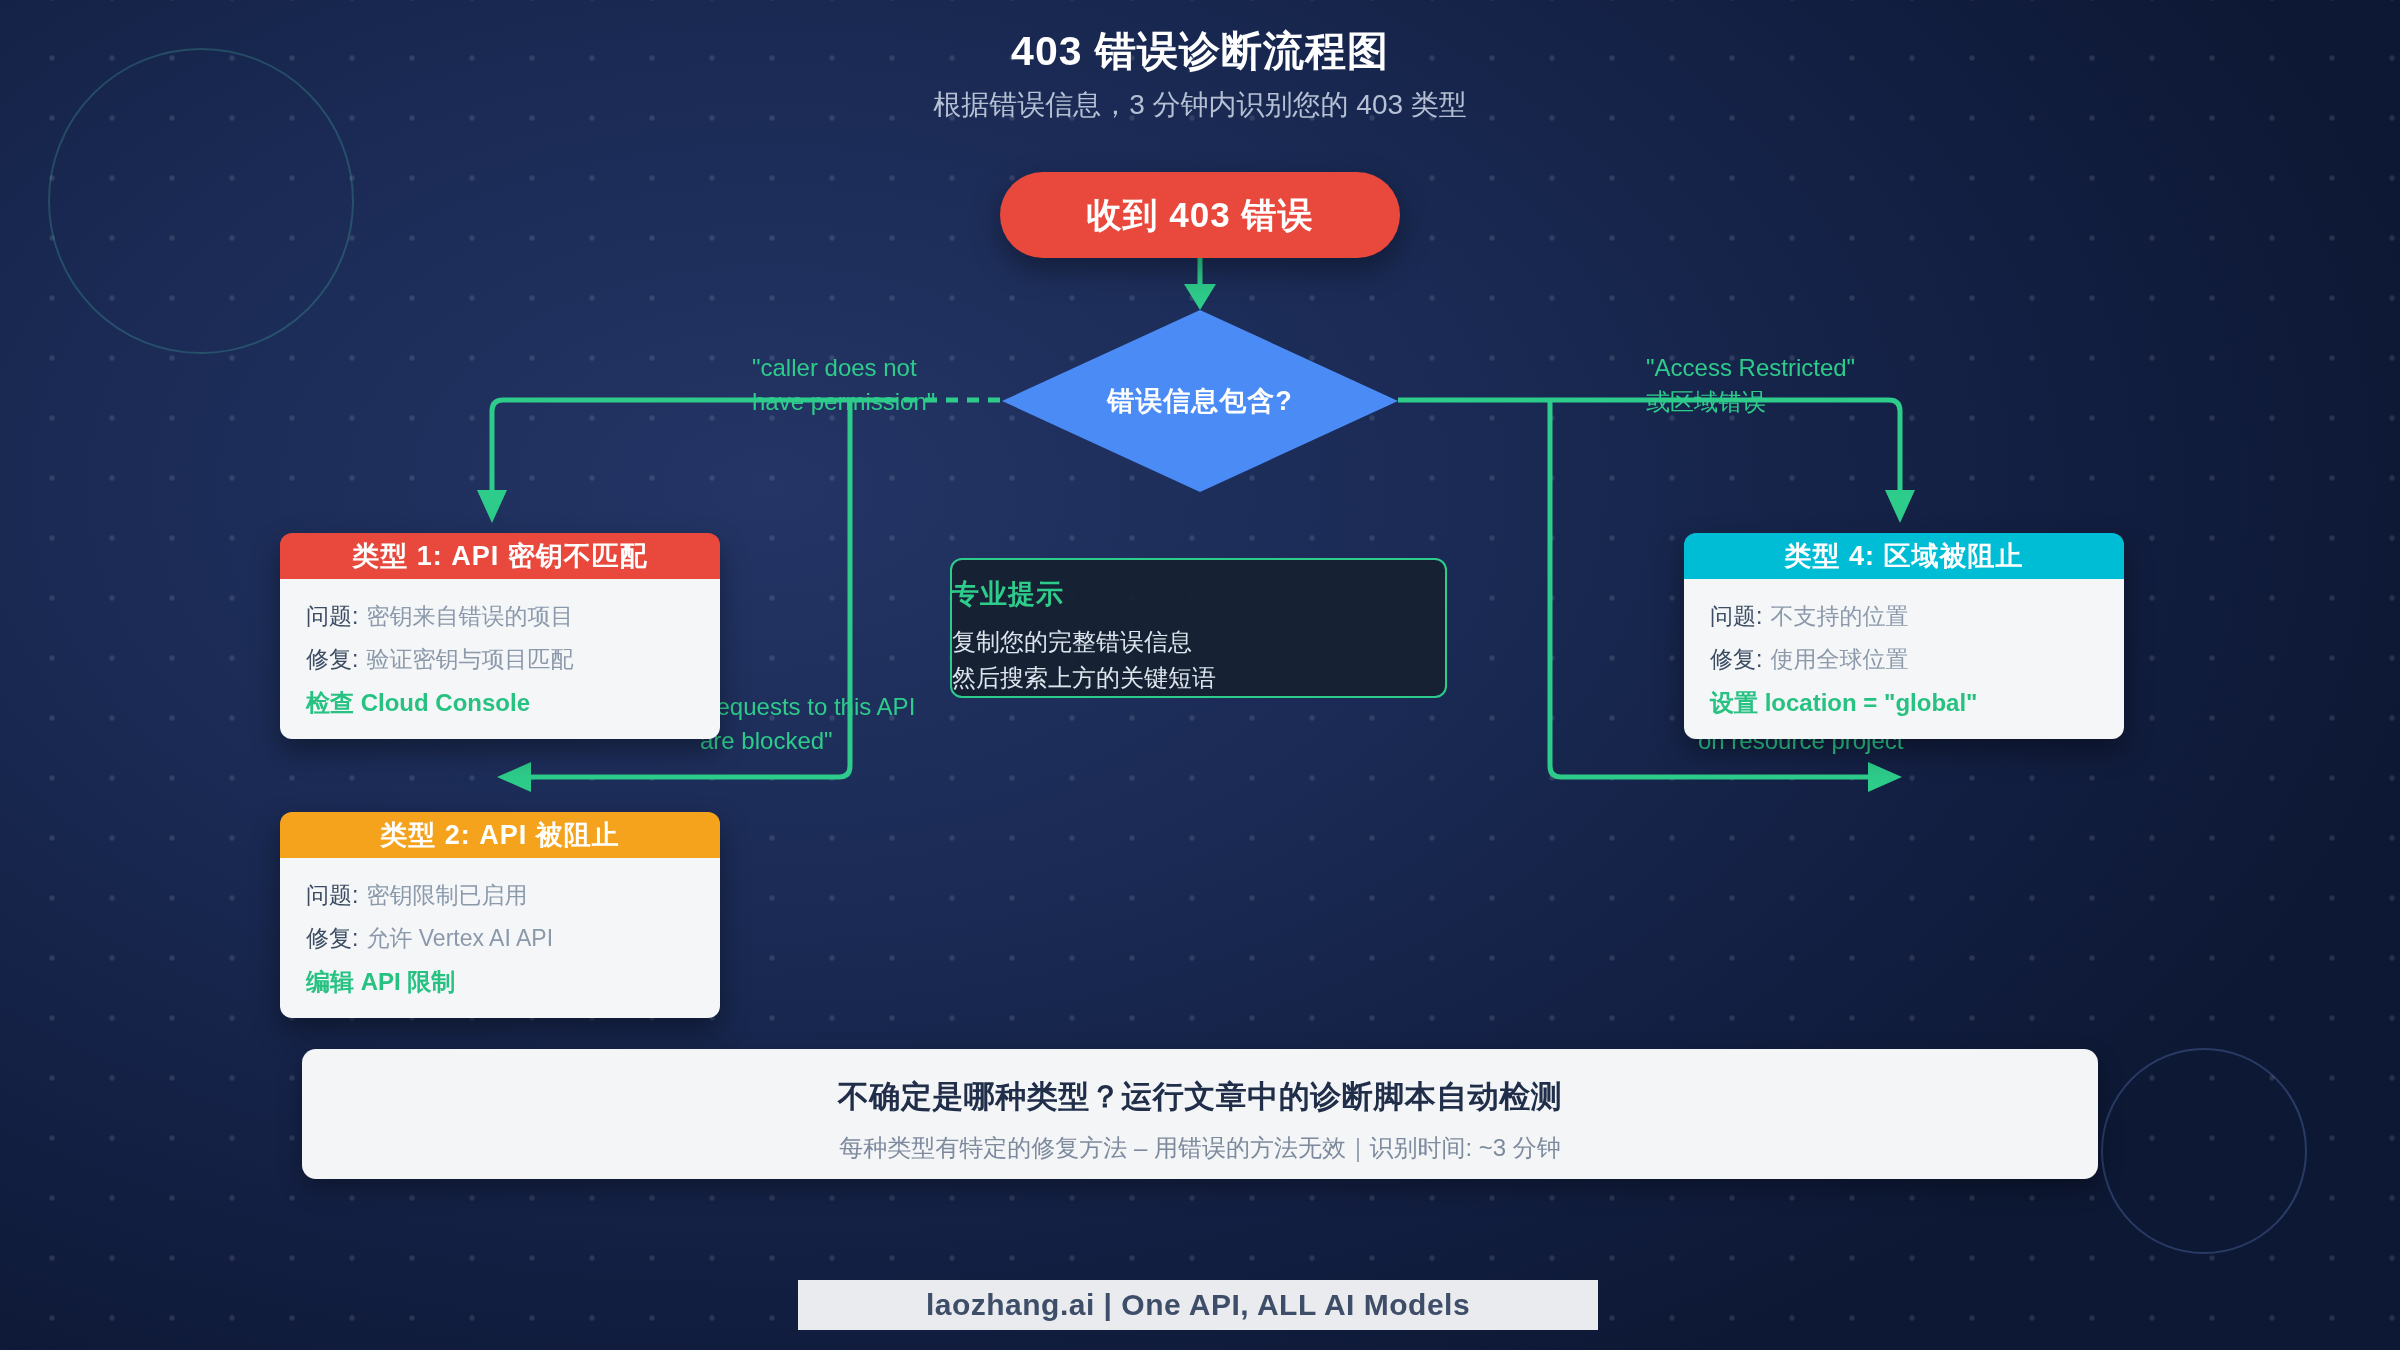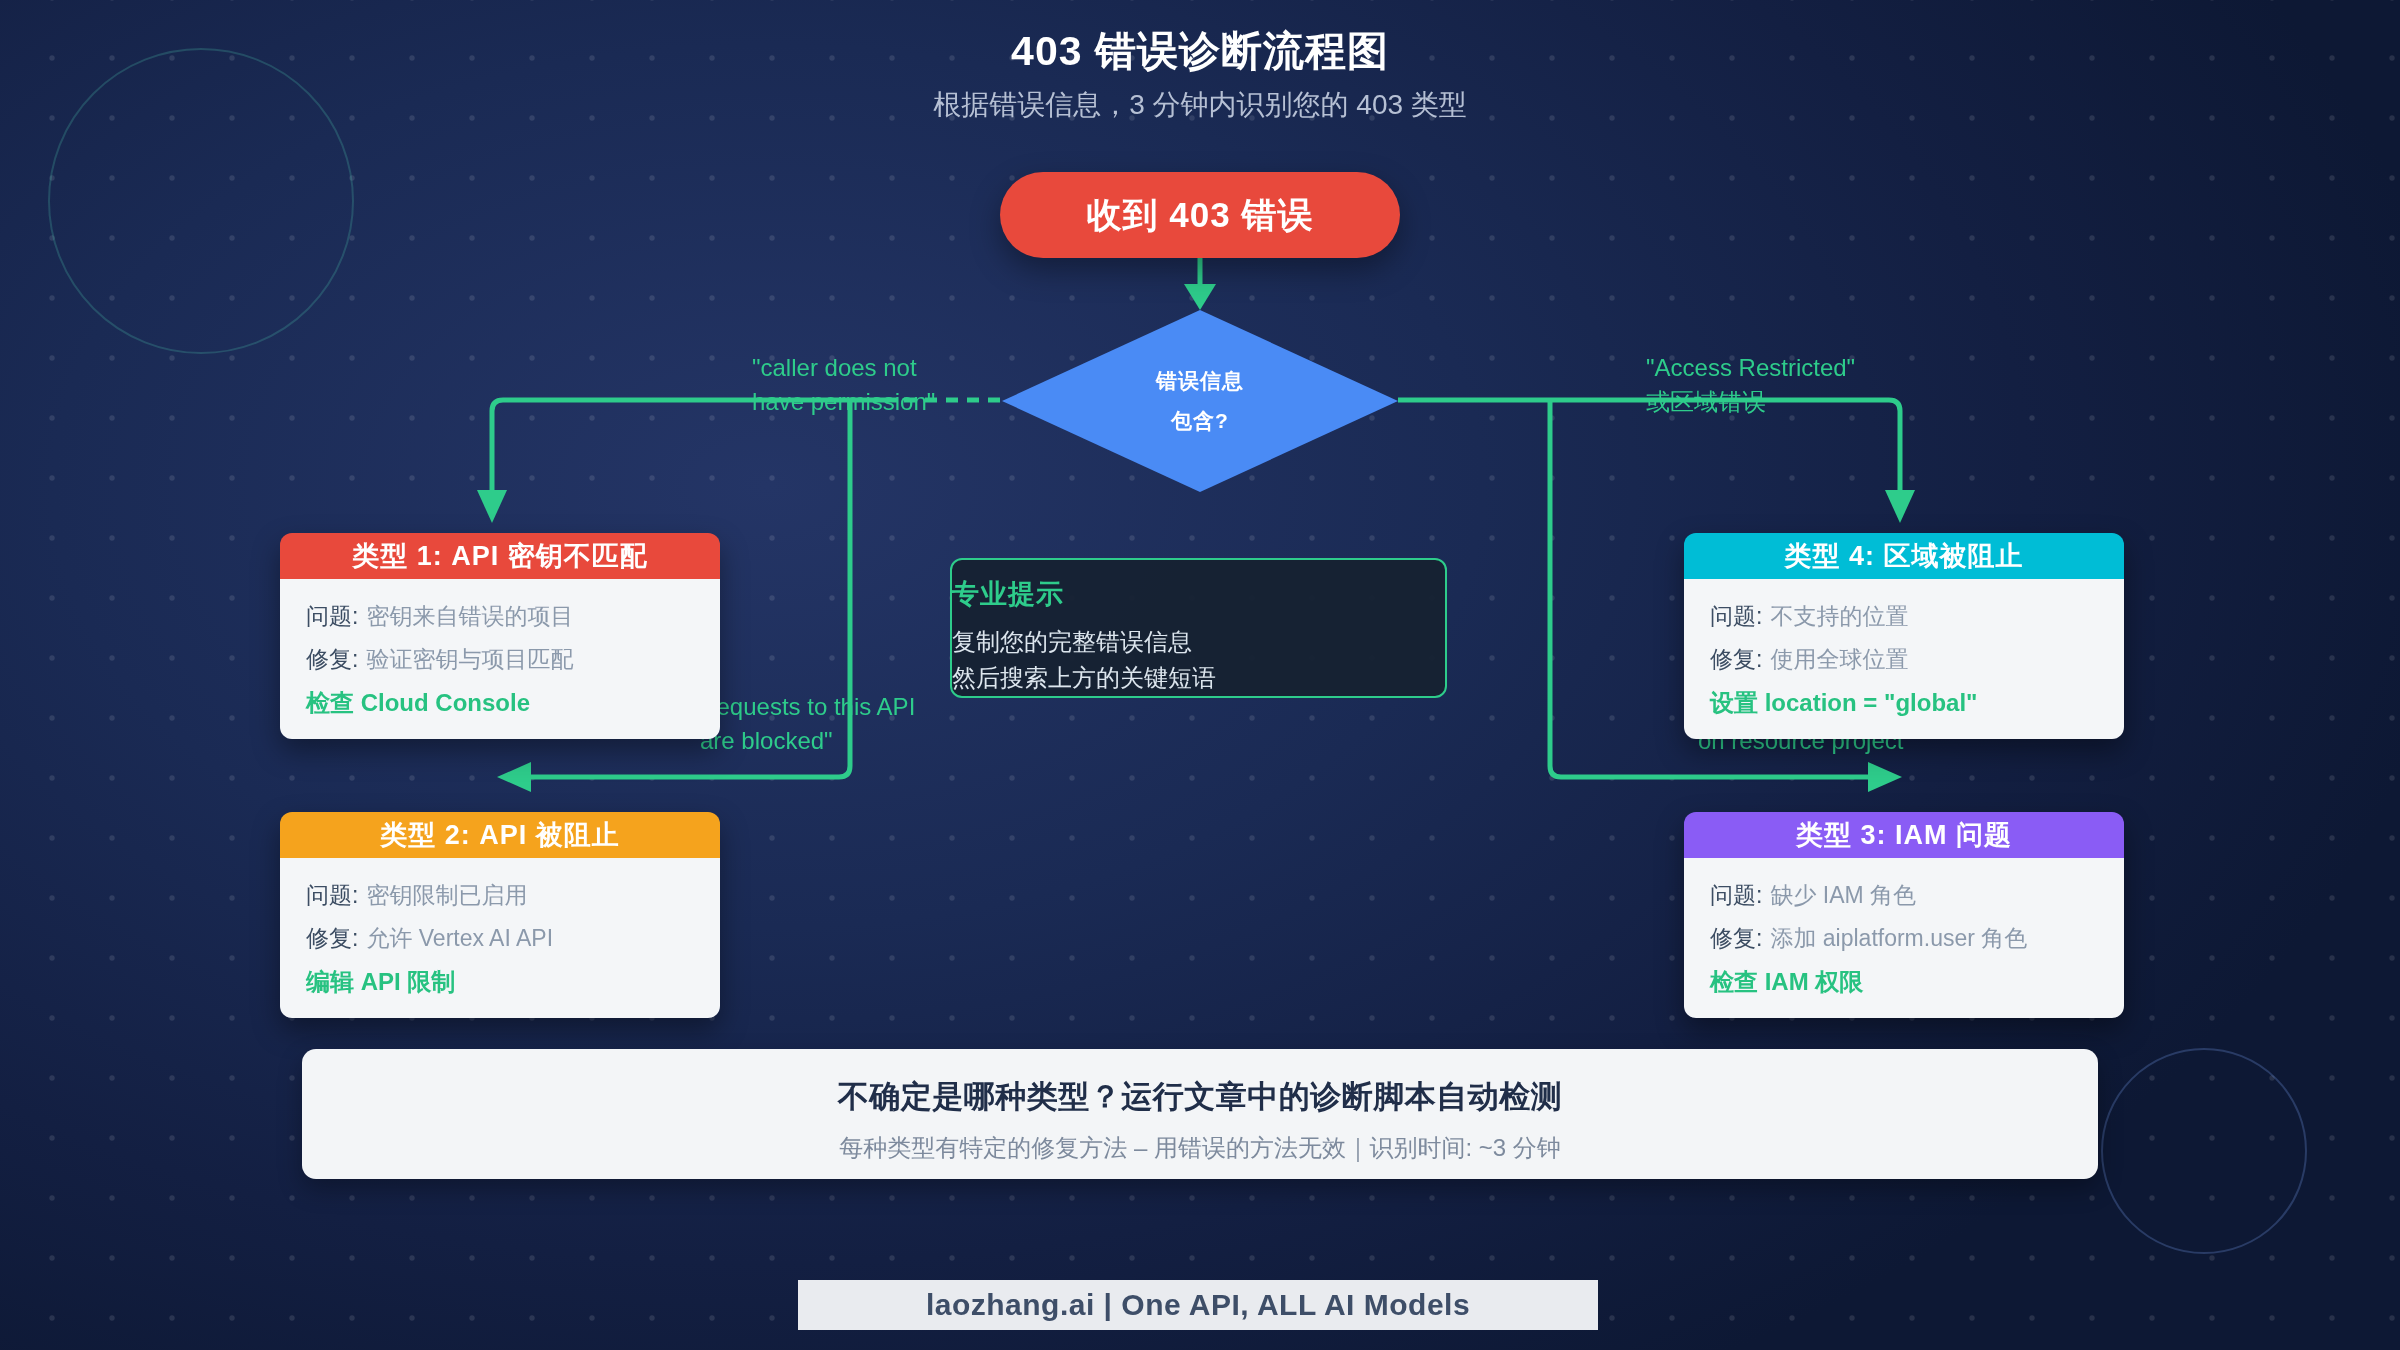--- a/index.html
+++ b/index.html
@@ -42,23 +42,23 @@
     box-shadow: 0 12px 30px rgba(0,0,0,0.35);
     letter-spacing: 1px;
   }
 
   .diamond { position: absolute; left: 1002px; top: 310px; width: 396px; height: 182px; }
   .diamond-shape {
     position: absolute; inset: 0; background: #4a8bf5;
     clip-path: polygon(50% 0, 100% 50%, 50% 100%, 0 50%);
   }
   .diamond-text {
-    position: absolute; inset: 0; display: flex; flex-direction: column;
+    position: absolute; inset: 0; display: flex; 
     align-items: center; justify-content: center;
-    color: #ffffff; font-size: 21px; font-weight: bold; line-height: 40px;
+    color: #ffffff; font-size: 27px; font-weight: bold; line-height: 40px;
     letter-spacing: 1px;
   }
 
   .edge-label {
     position: absolute; color: #2ecc8b; font-size: 24px; line-height: 34px;
     white-space: nowrap;
   }
 
   .protip {
     position: absolute; left: 950px; top: 558px; width: 497px; height: 140px;
@@ -198,32 +198,20 @@
       <div class="card-row">
         <span class="lbl">问题:</span><span class="val">密钥限制已启用</span>
       </div>
       <div class="card-row">
         <span class="lbl">修复:</span><span class="val">允许 Vertex AI API</span>
       </div>
       <div class="card-link">编辑 API 限制</div>
     </div>
   </div>
 
-  <div class="card" style="left:1684px; top:812px;">
-    <div class="card-header" style="background: rgb(138, 92, 245);">类型 3: IAM 问题</div>
-    <div class="card-body">
-      <div class="card-row">
-        <span class="lbl">问题:</span><span class="val">缺少 IAM 角色</span>
-      </div>
-      <div class="card-row">
-        <span class="lbl">修复:</span><span class="val">添加 aiplatform.user 角色</span>
-      </div>
-      <div class="card-link">检查 IAM 权限</div>
-    </div>
-  </div>
 
   <div class="note">
     <div class="note-title">不确定是哪种类型？运行文章中的诊断脚本自动检测</div>
     <div class="note-subtitle">每种类型有特定的修复方法 – 用错误的方法无效｜识别时间: ~3 分钟</div>
   </div>
 
   <div class="footer-badge">laozhang.ai | One API, ALL AI Models</div>
 </div>
 
 </body></html>

